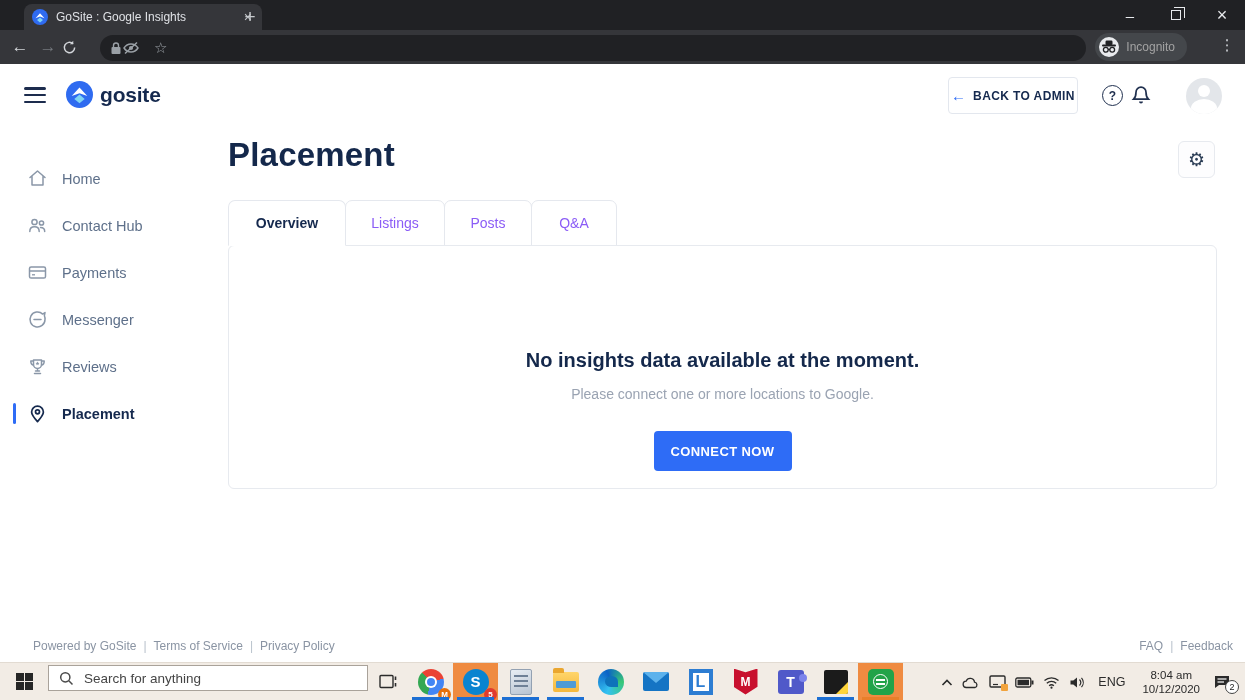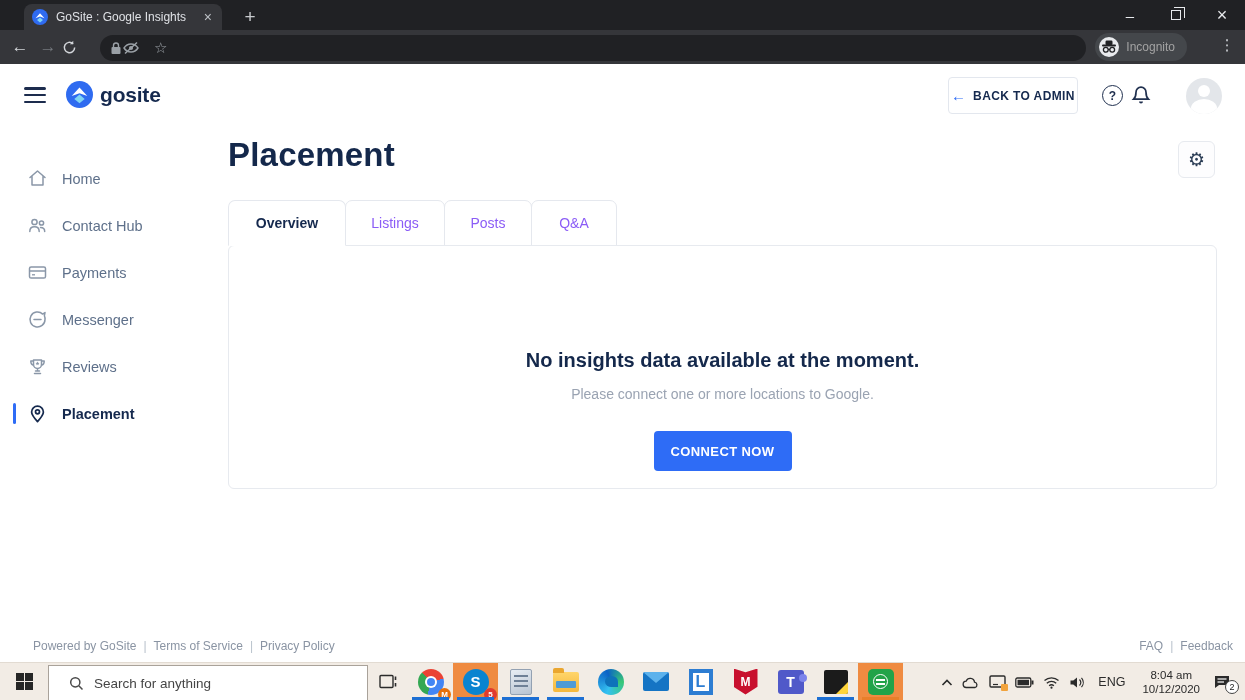--- a/index.html
+++ b/index.html
@@ -1,21 +1,21 @@
 <!DOCTYPE html>
 <html><head>
 <meta charset="utf-8">
 <style>
   * { margin:0; padding:0; box-sizing:border-box; }
   html,body { width:1245px; height:700px; overflow:hidden; font-family:"Liberation Sans", sans-serif; background:#fff; }
   .stage { position:relative; width:1245px; height:700px; }
 
   
   .titlebar { position:absolute; left:0; top:0; width:1245px; height:30px; background:#202124; }
-  .tab { position:absolute; left:24px; top:4px; width:198px; height:26px; background:#35363a; border-radius:8px 8px 0 0; display:flex; align-items:center; padding:7px 8px; gap:8px; }
+  .tab { position:absolute; left:24px; top:4px; width:238px; height:26px; background:#35363a; border-radius:8px 8px 0 0; display:flex; align-items:center; padding:7px 8px; gap:8px; }
   .tab-favicon { width:16px; height:16px; flex:0 0 16px; }
   .tab-title { color:#dfe1e5; font-size:12px; white-space:nowrap; overflow:hidden; flex:1; }
   .tab-close { color:#bdc1c6; font-size:14px; line-height:14px; cursor:default; padding:0 2px; }
   .new-tab { position:absolute; left:238px; top:6px; width:24px; height:24px; color:#c7cacd; font-size:19px; line-height:22px; text-align:center; }
   .win-controls { position:absolute; right:0; top:0; height:30px; display:flex; }
   .win-btn { width:46px; height:30px; display:flex; align-items:center; justify-content:center; color:#e8eaed; font-size:15px; }
   .restore-glyph { width:10px; height:10px; border:1px solid #e8eaed; position:relative; background:#202124; }
   .restore-glyph::before { content:""; position:absolute; left:2px; top:-4px; width:10px; height:10px; border:1px solid #e8eaed; border-left:none; border-bottom:none; }
   .toolbar { position:absolute; left:0; top:30px; width:1245px; height:34px; background:#35363a; display:flex; align-items:center; }
   .nav-btn { width:28px; text-align:center; font-size:17px; color:#d2d5d9; }
@@ -74,21 +74,21 @@
   .app-footer-left { position:absolute; left:33px; top:639px; font-size:12px; color:#8a94a3; display:flex; gap:7px; align-items:center; }
   .app-footer-right { position:absolute; right:12px; top:639px; font-size:12px; color:#8a94a3; display:flex; gap:7px; align-items:center; }
   .f-sep { color:#b9c2cc; }
   .f-link { color:#8a94a3; }
 
   
   .taskbar { position:absolute; left:0; top:662px; width:1245px; height:38px; background:#f2ece5; border-top:1px solid #e2dbd2; display:flex; align-items:stretch; }
   .start-btn { width:48px; display:flex; align-items:center; justify-content:center; }
   .win-logo { width:17px; height:17px; display:grid; grid-template-columns:8px 8px; grid-template-rows:8px 8px; gap:1px; }
   .win-logo span { background:#262626; }
-  .search-box { width:320px; height:36px; margin-top:2px; background:#fff; border:1px solid #a9a29a; display:flex; align-items:center; padding:0 20px; gap:10px; }
+  .search-box { width:320px; height:26px; margin-top:2px; background:#fff; border:1px solid #a9a29a; display:flex; align-items:center; padding:0 10px; gap:10px; }
   .search-box input { border:none; outline:none; font-size:13.5px; color:#333; width:240px; font-family:"Liberation Sans", sans-serif; background:transparent; }
   .search-box input::placeholder { color:#454545; opacity:1; }
   .taskview-btn { width:40px; display:flex; align-items:center; justify-content:center; }
   .tray { position:absolute; right:0; top:0; height:38px; display:flex; align-items:center; gap:9px; padding-right:6px; }
   .tray-icon { display:flex; align-items:center; justify-content:center; }
   .tray-lang { font-size:12.5px; color:#2b2b2b; padding:0 4px; }
   .tray-clock { text-align:center; font-size:11.5px; color:#2b2b2b; line-height:14px; padding:0 4px; }
   .action-center { position:relative; padding-right:8px; }
   .ac-badge { position:absolute; right:0px; bottom:-4px; width:14px; height:14px; border-radius:50%; background:#fff; border:1px solid #444; font-size:9px; color:#222; display:flex; align-items:center; justify-content:center; }
 

